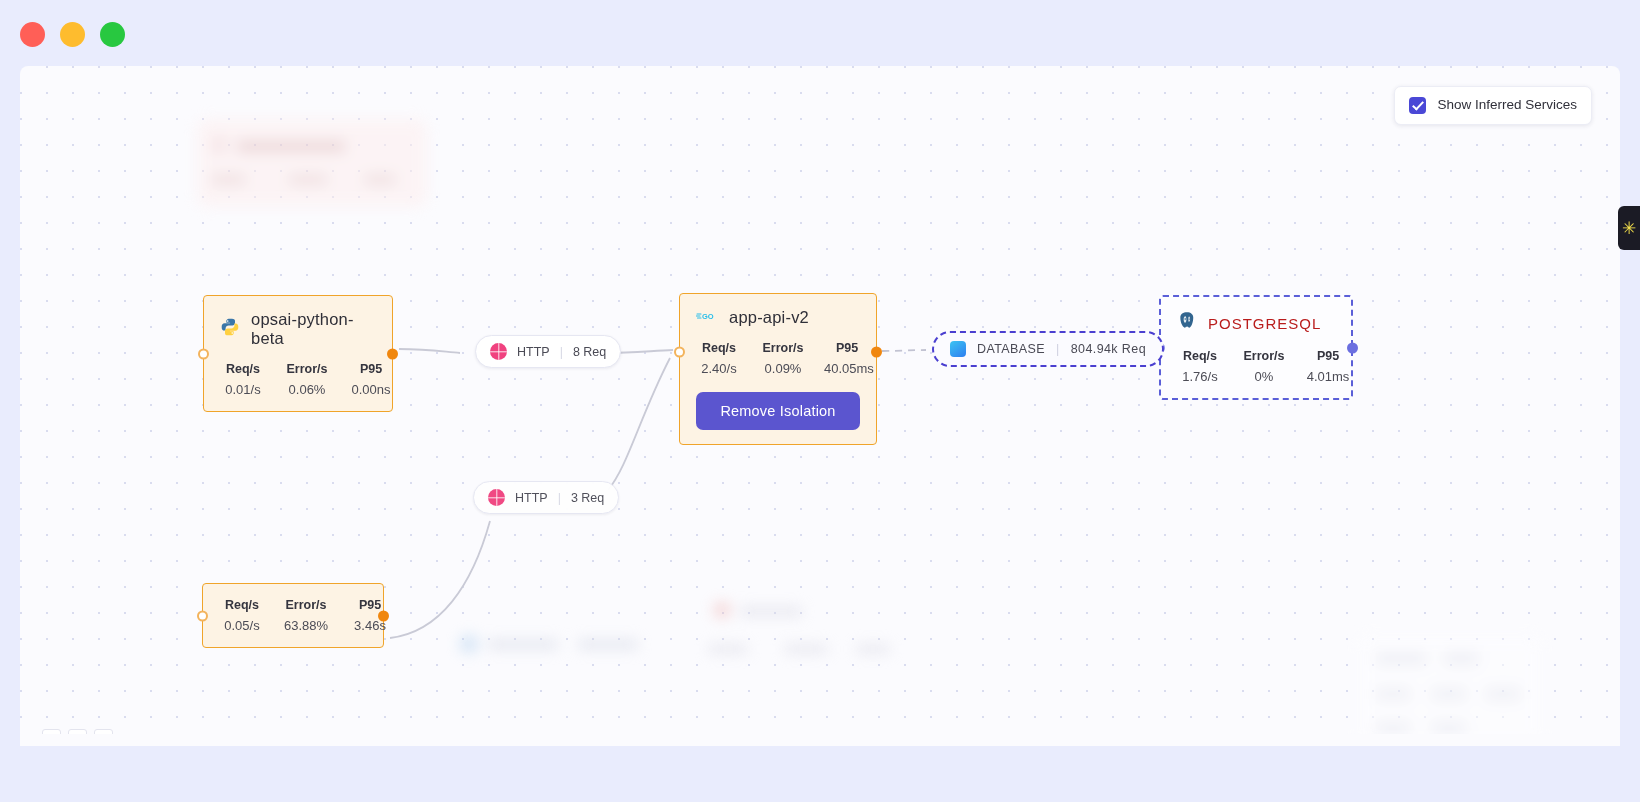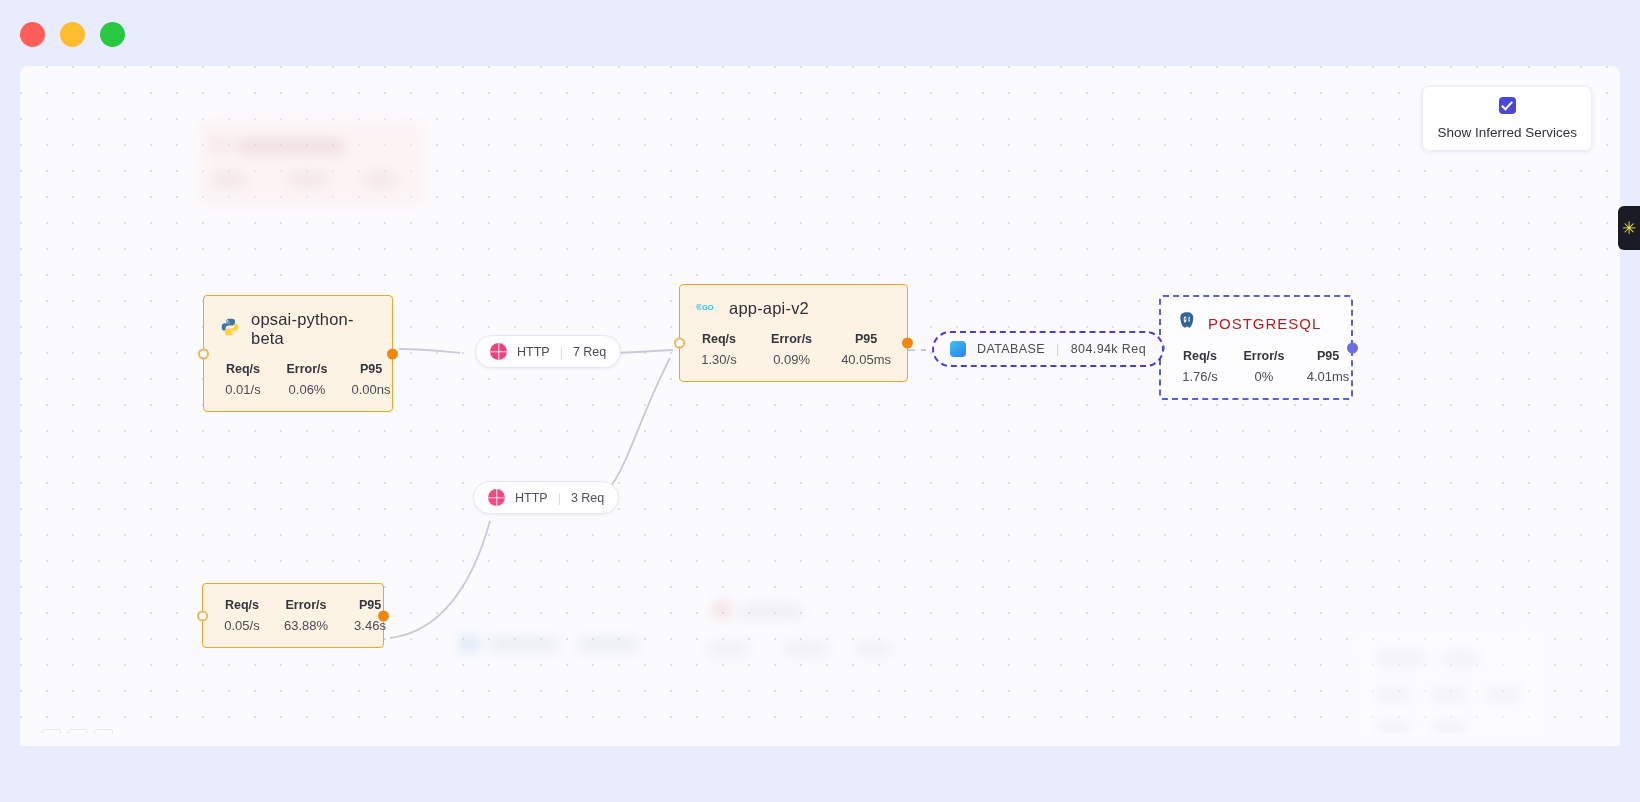--- a/index.html
+++ b/index.html
@@ -63,21 +63,21 @@
   .port {
     position: absolute; width: 11px; height: 11px; border-radius: 50%;
     top: 50%; transform: translateY(-50%);
     background: #fff;
   }
   .port.in { left: -6px; border: 2px solid #f3b35c; }
   .port.out { right: -6px; background: #f0870f; border: 2px solid #f0870f; }
 
   
   #node-python-beta { left: 183px; top: 229px; width: 190px; }
-  #node-app-api { left: 659px; top: 218px; width: 229px; }
+  #node-app-api { left: 659px; top: 227px; width: 198px; }
   #node-agent-beta { left: 182px; top: 517px; width: 182px; }
   #node-postgres {
     left: 1139px; top: 229px; width: 194px;
     background: #fdfdff; border: 2px dashed #5b5fd8;
   }
   #node-postgres .node-title { font-size: 15px; letter-spacing: 1px; color: #b91c1c; }
   #node-postgres .port.in { left: -7px; border: 2px solid #8b8fe8; background: #fff; }
   #node-postgres .port.out { right: -7px; background: #6b6fe0; border: 2px solid #6b6fe0; }
 
   .remove-isolation-btn {
@@ -142,27 +142,26 @@
     transform: translateX(-50%);
   }
   .icon-db {
     width: 16px; height: 16px; border-radius: 4px; flex: 0 0 auto;
     background: linear-gradient(145deg, #3bc4f2 0%, #2e7ef0 100%);
   }
 
   
   .inferred-toggle {
     position: absolute; right: 28px; top: 20px;
-    display: flex; align-items: center; gap: 11px;
+    display: flex; align-items: flex-start; gap: 11px;
     background: #fff;
     border: 1px solid #ecedf5;
     border-radius: 7px;
     padding: 10px 14px;
     box-shadow: 0 1px 4px rgba(40,40,80,.10);
-    flex-direction: column;
   }
   .cb {
     width: 17px; height: 17px; border-radius: 4px;
     background: #4a48d6; position: relative; flex: 0 0 auto;
   }
   .cb::after {
     content: "";
     position: absolute; left: 5.5px; top: 2px;
     width: 4px; height: 9px;
     border: solid #fff; border-width: 0 2.2px 2.2px 0;
@@ -298,31 +297,32 @@
           <svg width="22" height="14" viewBox="0 0 44 24">
             <path d="M2 8h8M0 12h8M3 16h7" stroke="#29beea" stroke-width="2.2" stroke-linecap="round"></path>
             <text x="12" y="18" font-family="Liberation Sans, sans-serif" font-size="15" font-weight="bold" fill="#29beea">GO</text>
           </svg>
         </span>
         <span class="node-title">app-api-v2</span>
       </div>
       <div class="metrics">
         <div class="metric">
           <div class="m-label">Req/s</div>
-          <div class="m-value">1.30/s</div>
+          <div class="m-value">2.40/s</div>
         </div>
         <div class="metric">
           <div class="m-label">Error/s</div>
           <div class="m-value">0.09%</div>
         </div>
         <div class="metric">
           <div class="m-label">P95</div>
           <div class="m-value">40.05ms</div>
         </div>
       </div>
+      <button class="remove-isolation-btn">Remove Isolation</button>
     </div>
 
     <div class="node" id="node-agent-beta">
       <div class="port in"></div>
       <div class="port out"></div>
       <div class="metrics">
         <div class="metric">
           <div class="m-label">Req/s</div>
           <div class="m-value">0.05/s</div>
         </div>
@@ -365,21 +365,21 @@
           <div class="m-label">P95</div>
           <div class="m-value">4.01ms</div>
         </div>
       </div>
     </div>
 
     <div class="pill" id="pill-http-1">
       <span class="icon-globe"></span>
       <span>HTTP</span>
       <span class="sep">|</span>
-      <span>7 Req</span>
+      <span>8 Req</span>
     </div>
 
     <div class="pill" id="pill-http-2">
       <span class="icon-globe"></span>
       <span>HTTP</span>
       <span class="sep">|</span>
       <span>3 Req</span>
     </div>
 
     <div class="inferred-pill" id="pill-database">

